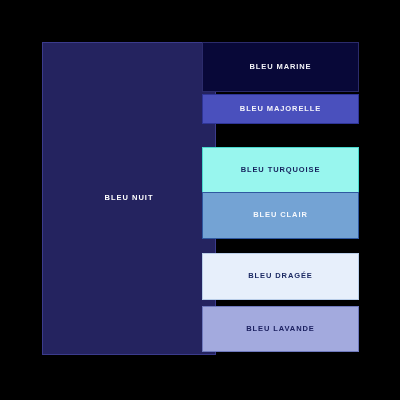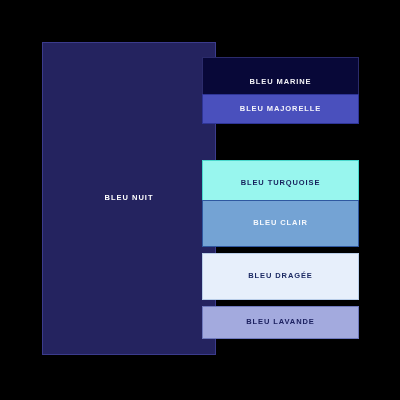--- a/index.html
+++ b/index.html
@@ -53,26 +53,26 @@
     font-size: 7.5px;
     letter-spacing: 1px;
   }
 
   
   .swatch-stack {
     position: absolute;
     left: 202px;
     width: 157px;
   }
-  .swatch-s0 { top: 57px;  height: 50px; }
+  .swatch-s0 { top: 42px;  height: 50px; }
   .swatch-s1 { top: 94px;  height: 30px; }
-  .swatch-s2 { top: 160px; height: 47px; }
-  .swatch-s3 { top: 200px; height: 47px; }
+  .swatch-s2 { top: 147px; height: 47px; }
+  .swatch-s3 { top: 192px; height: 47px; }
   .swatch-s4 { top: 253px; height: 47px; justify-content: center; }
-  .swatch-s5 { top: 306px; height: 33px; }
+  .swatch-s5 { top: 306px; height: 46px; }
 </style>
 </head>
 <body style="background: rgb(0, 0, 0);">
 
 <div id="palette-canvas" style="background: rgb(0, 0, 0);">
 
   <div class="swatch swatch-hero" style="background-color: rgb(36, 35, 95); border: 1px solid rgb(59, 59, 140);">
     <span class="swatch-label" style="color: rgb(255, 255, 255);">BLEU NUIT</span>
   </div>
 

